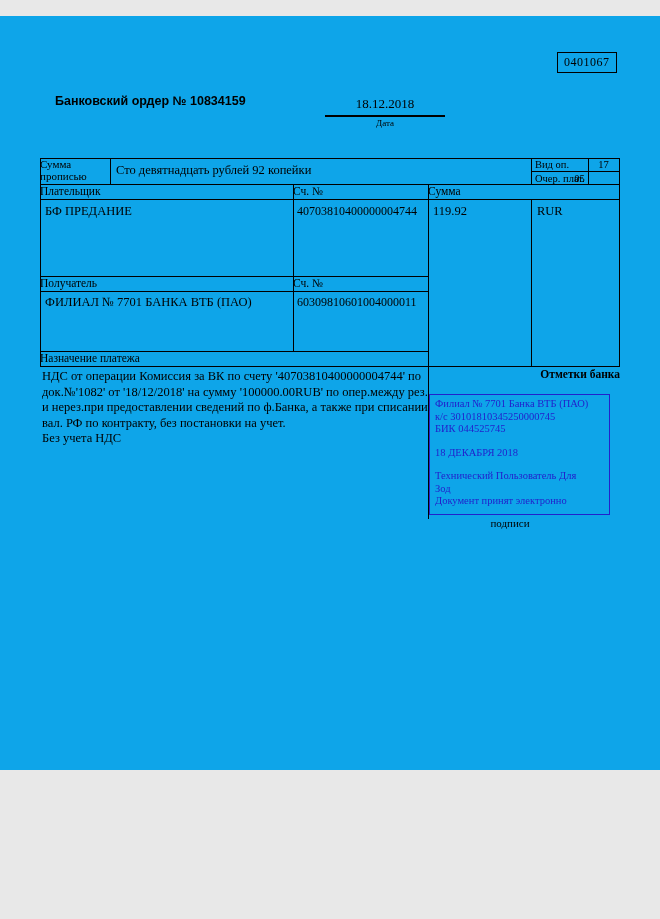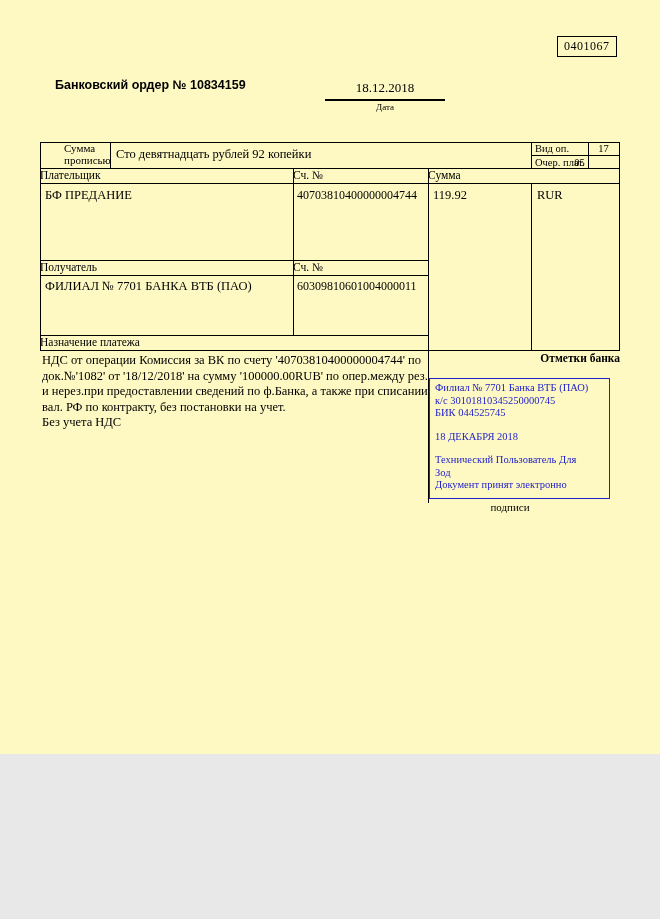--- a/index.html
+++ b/index.html
@@ -4,22 +4,22 @@
 <style>
   :root{
     --stamp-blue:#2222cc;
     --ink-black:#000000;
   }
   *{margin:0;padding:0;box-sizing:border-box;}
   html,body{background:#e8e8e8;}
   .page{
     position:relative;
     width:660px;height:754px;
-    margin:0 auto;
-    background:#fef9c3;
+    margin:16px auto;
+    background:#0ea5e9;
     font-family:"Liberation Serif", serif;
     color:var(--ink-black);
     overflow:hidden;
   }
   .abs{position:absolute;}
   .hline{position:absolute;height:1px;background:var(--ink-black);}
   .vline{position:absolute;width:1px;background:var(--ink-black);}
   .center{text-align:center;}
 
   .form-code{
@@ -30,21 +30,21 @@
   }
   .doc-title{
     left:55px;top:78px;
     font-family:"Liberation Sans", sans-serif;
     font-weight:bold;font-size:12.5px;
   }
   .date-block{left:325px;top:80px;width:120px;text-align:center;}
   .date-value{font-size:13px;padding-bottom:3px;border-bottom:2px solid var(--ink-black);}
   .date-label{font-size:9px;margin-top:1px;}
 
-  .order-table{left:40px;top:142px;width:580px;height:208px;padding-left:24px;}
+  .order-table{left:40px;top:142px;width:580px;height:208px;}
   .cell-txt{position:absolute;font-size:12.5px;line-height:14px;}
   .hdr-txt{position:absolute;font-size:11.5px;line-height:15px;text-align:left;}
   .small-txt{position:absolute;font-size:10.5px;line-height:13px;}
 
   .sum-words-label{left:3px;top:1px;width:64px;font-size:11px;line-height:12px;}
   .amount-words{left:76px;top:5px;}
   .purpose-text{
     left:42px;top:353px;width:386px;
     font-size:12.5px;line-height:15.5px;
     white-space:pre-line;

